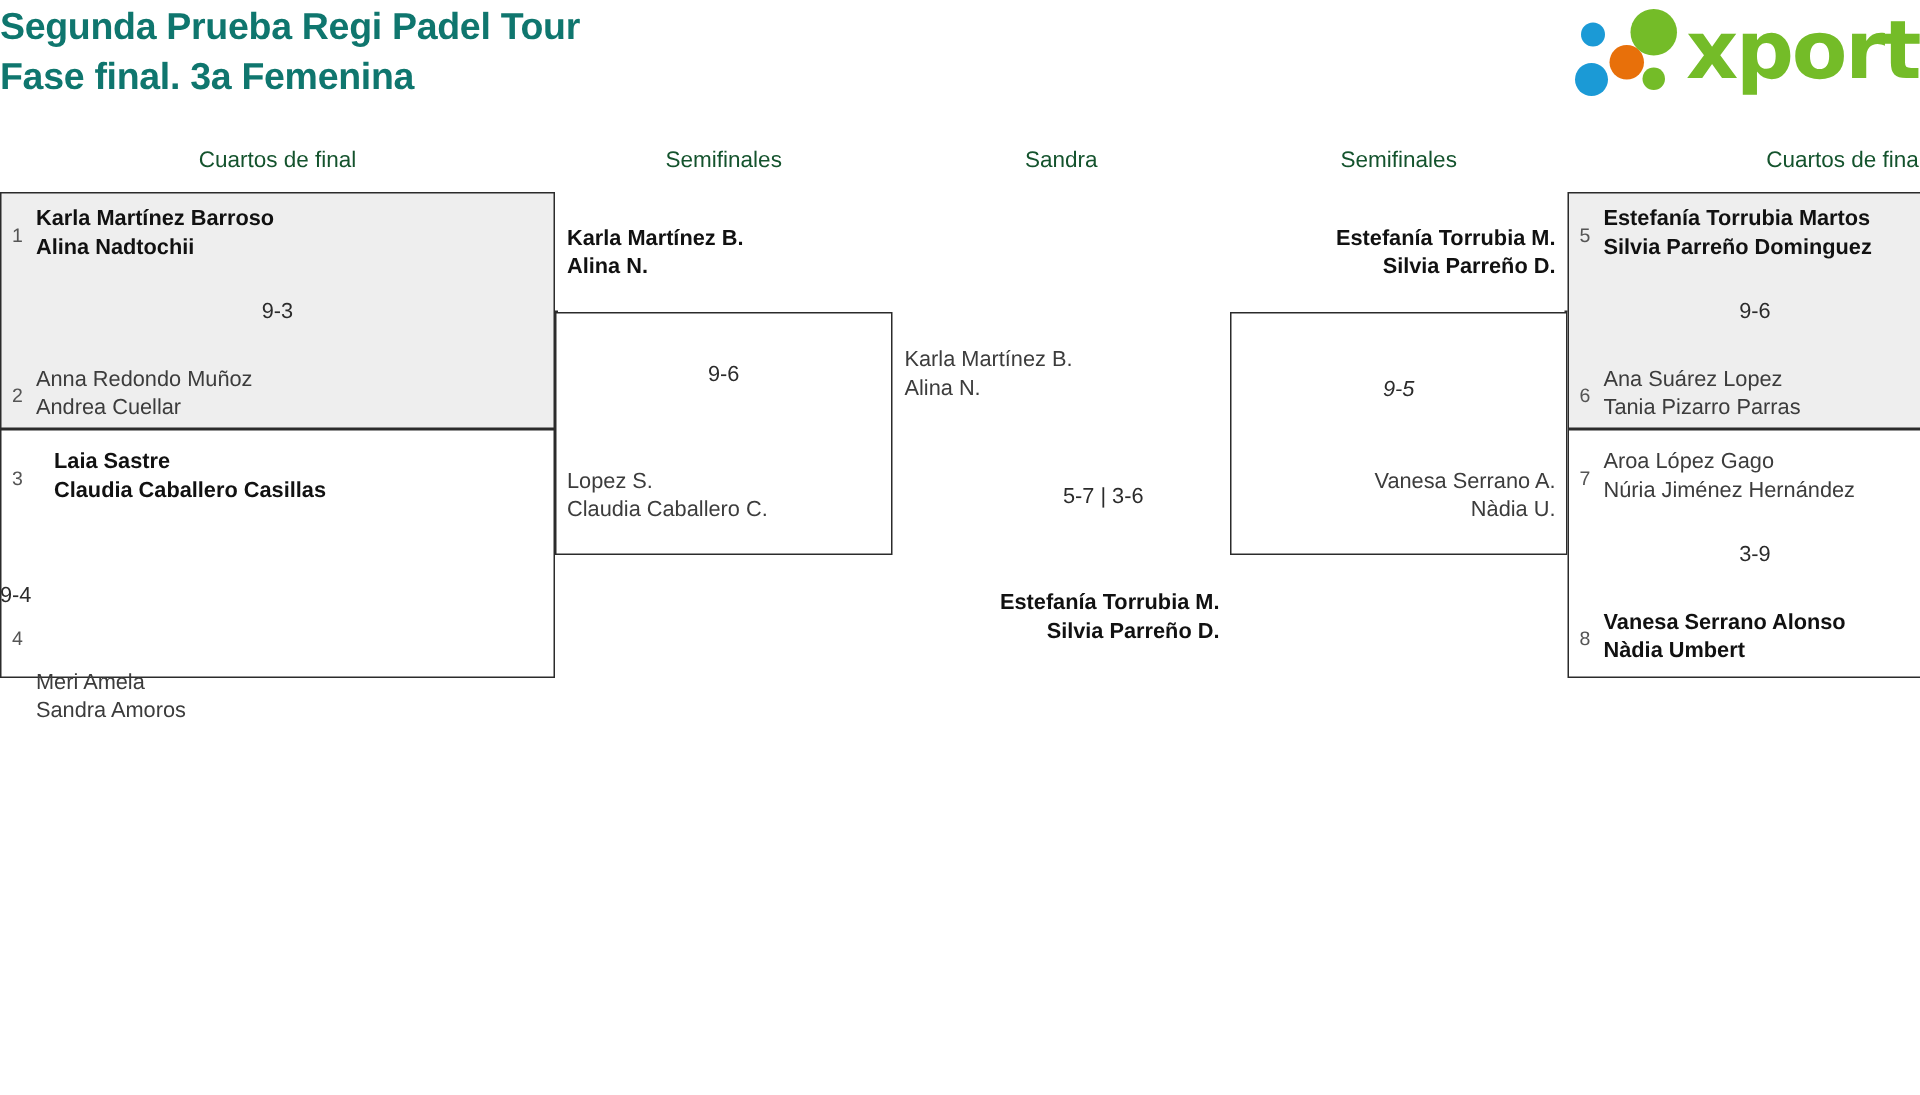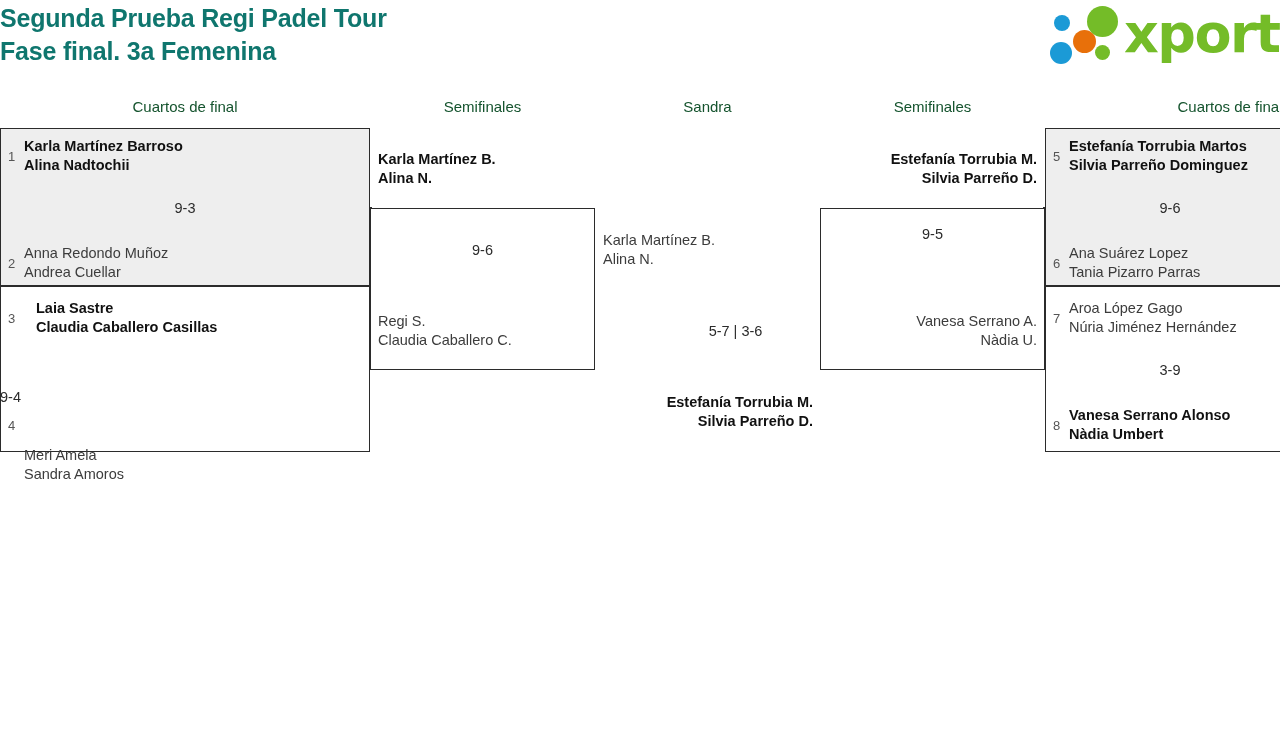--- a/index.html
+++ b/index.html
@@ -163,21 +163,21 @@
   #qf4-seed-b { left: 1053px; top: 416px; }
   #qf4-team-b { left: 1069px; top: 406px; }
 
   
   #sf1-team-a { left: 378px; top: 150px; }
   #sf1-score  { left: 370px; top: 241px; width: 225px; text-align: center; }
   #sf1-team-b { left: 378px; top: 312px; }
 
   
   #sf2-team-a { left: 824px; top: 150px; width: 213px; }
-  #sf2-score  { left: 820px; top: 225px; width: 225px; text-align: center; }
+  #sf2-score  { left: 820px; top: 251px; width: 225px; text-align: center; font-style: italic; }
   #sf2-team-b { left: 824px; top: 312px; width: 213px; }
 
   
   #final-team-a { left: 603px; top: 231px; }
   #final-score  { left: 623px; top: 322px; width: 225px; text-align: center; }
   #final-team-b { left: 600px; top: 393px; width: 213px; }
 
   
   .connector {
     position: absolute;
@@ -250,21 +250,21 @@
     <span class="line">Meri Amela</span>
     <span class="line">Sandra Amoros</span>
   </div>
 
   <div class="team winner" id="sf1-team-a">
     <span class="line">Karla Martínez B.</span>
     <span class="line">Alina N.</span>
   </div>
   <div class="score" id="sf1-score">9-6</div>
   <div class="team loser" id="sf1-team-b">
-    <span class="line">Regi S.</span>
+    <span class="line">Lopez S.</span>
     <span class="line">Claudia Caballero C.</span>
   </div>
 
   <div class="team loser" id="final-team-a">
     <span class="line">Karla Martínez B.</span>
     <span class="line">Alina N.</span>
   </div>
   <div class="score" id="final-score">5-7 | 3-6</div>
   <div class="team winner align-right" id="final-team-b">
     <span class="line">Estefanía Torrubia M.</span>

